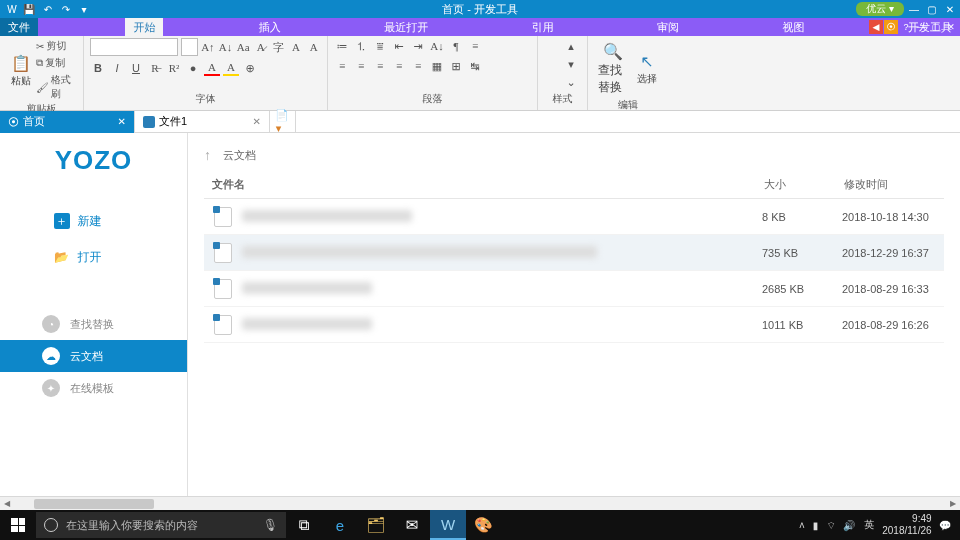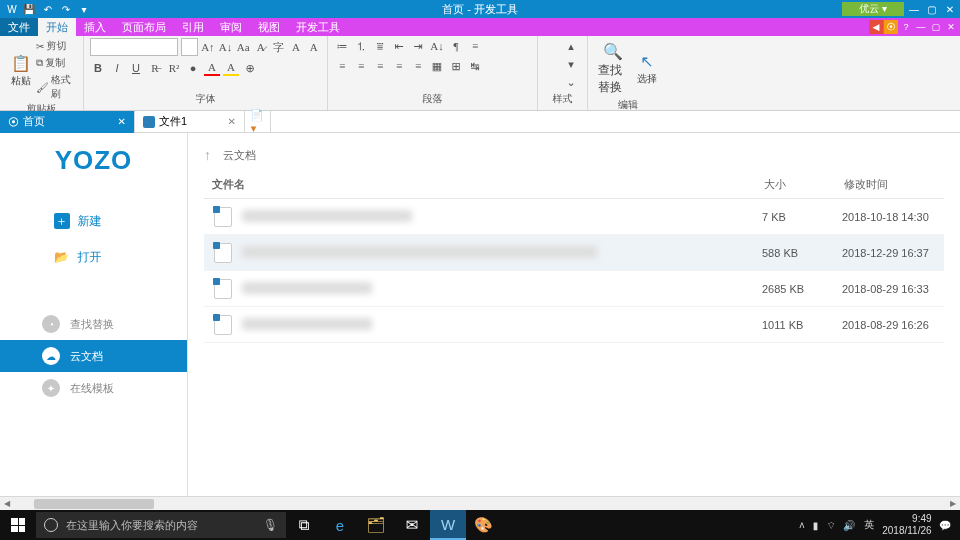--- a/index.html
+++ b/index.html
@@ -5,24 +5,24 @@
 * { margin: 0; padding: 0; box-sizing: border-box; font-family: "Microsoft YaHei", Arial, sans-serif; }
 body { width: 960px; height: 540px; overflow: hidden; background: #fff; }
 
 
 .titlebar { height: 18px; background: #0d87c9; display: flex; align-items: center; color: #fff; font-size: 10px; position: relative; }
 .titlebar-left { display: flex; align-items: center; gap: 2px; padding-left: 4px; }
 .titlebar-left .tb-btn { width: 16px; height: 14px; display: flex; align-items: center; justify-content: center; font-size: 10px; color: #fff; }
 .titlebar-center { position: absolute; left: 50%; transform: translateX(-50%); font-size: 11px; }
 .titlebar-right { position: absolute; right: 2px; display: flex; align-items: center; gap: 2px; }
 .titlebar-right .tb-btn { width: 16px; height: 14px; display: flex; align-items: center; justify-content: center; font-size: 10px; }
-.badge-green { background: #78b83a; border-radius: 0; padding: 0 17px; margin-left: 42px; }
-
-
-.menubar { height: 18px; background: #d946ef; display: flex; align-items: center; color: #fff; font-size: 11px; position: relative; }
+.badge-green { background: #78b83a; border-radius: 6px; padding: 0 10px; margin-left: 42px; }
+
+
+.menubar { height: 18px; background: #8b5cf6; display: flex; align-items: center; color: #fff; font-size: 11px; position: relative; justify-content: space-between; }
 .menu-item { padding: 2px 8px; height: 18px; display: flex; align-items: center; }
 .menu-item.active { background: #f4f4f4; color: #2a7fb8; }
 .menu-item.file { background: #0a6da3; }
 .menubar-right { position: absolute; right: 2px; display: flex; gap: 1px; }
 .menubar-right .sq { width: 14px; height: 14px; display: flex; align-items: center; justify-content: center; font-size: 9px; }
 .sq.red { background: #e74c3c; }
 .sq.orange { background: #f39c12; }
 
 
 .ribbon { height: 75px; background: #f4f4f4; border-bottom: 1px solid #d0d0d0; display: flex; }
@@ -107,21 +107,21 @@
     <span class="tb-btn">—</span>
     <span class="tb-btn">▢</span>
     <span class="tb-btn">✕</span>
   </div>
 </div>
 
 <div class="menubar">
   <div class="menu-item file">文件</div>
   <div class="menu-item active">开始</div>
   <div class="menu-item">插入</div>
-  <div class="menu-item">页面布局</div>
+  <div class="menu-item">最近打开</div>
   <div class="menu-item">引用</div>
   <div class="menu-item">审阅</div>
   <div class="menu-item">视图</div>
   <div class="menu-item">开发工具</div>
   <div class="menubar-right">
     <span class="sq red">◀</span>
     <span class="sq orange">⦿</span>
     <span class="sq">?</span>
     <span class="sq">—</span>
     <span class="sq">▢</span>
@@ -230,21 +230,21 @@
 </div>
 
 <div class="tabstrip">
   <div class="doc-tab home">
     <span style="display:flex;align-items:center;gap:4px">
         <span>⦿</span>
         <span>首页</span>
       </span>
     <span class="close">✕</span>
   </div>
-  <div class="doc-tab" style="width:110px;justify-content:space-between">
+  <div class="doc-tab" style="width:135px;justify-content:space-between">
     <span style="display:flex;align-items:center;gap:4px">
         <span class="icon-sq"></span>
         <span>文件1</span>
       </span>
     <span class="close" style="color:#888">✕</span>
   </div>
   <div class="doc-tab" style="width:26px;justify-content:center;color:#d9822b">📄▾</div>
 </div>
 
 <div class="main">
@@ -282,27 +282,27 @@
     </div>
     <div class="file-header">
       <div class="col-name">文件名</div>
       <div class="col-size">大小</div>
       <div class="col-date">修改时间</div>
     </div>
     <div id="file-rows">
         <div class="file-row">
           <div class="file-icon"></div>
           <div class="file-name"><span class="blur" style="display:inline-block;width:170px"></span></div>
-          <div class="col-size">7 KB</div>
+          <div class="col-size">8 KB</div>
           <div class="col-date">2018-10-18 14:30</div>
         </div>
         <div class="file-row sel">
           <div class="file-icon"></div>
           <div class="file-name"><span class="blur" style="display:inline-block;width:355px"></span></div>
-          <div class="col-size">588 KB</div>
+          <div class="col-size">735 KB</div>
           <div class="col-date">2018-12-29 16:37</div>
         </div>
         <div class="file-row">
           <div class="file-icon"></div>
           <div class="file-name"><span class="blur" style="display:inline-block;width:130px"></span></div>
           <div class="col-size">2685 KB</div>
           <div class="col-date">2018-08-29 16:33</div>
         </div>
         <div class="file-row">
           <div class="file-icon"></div>

